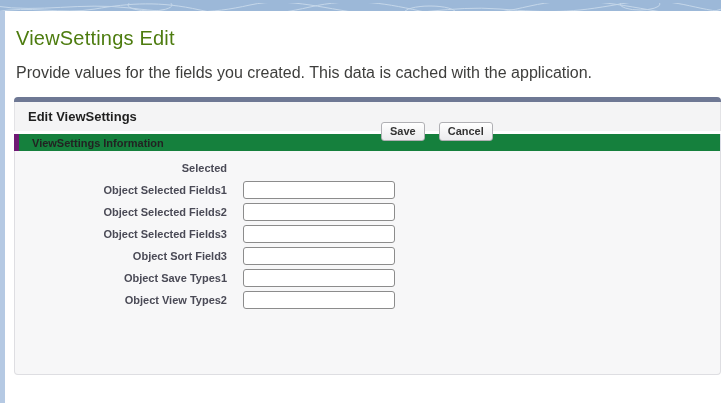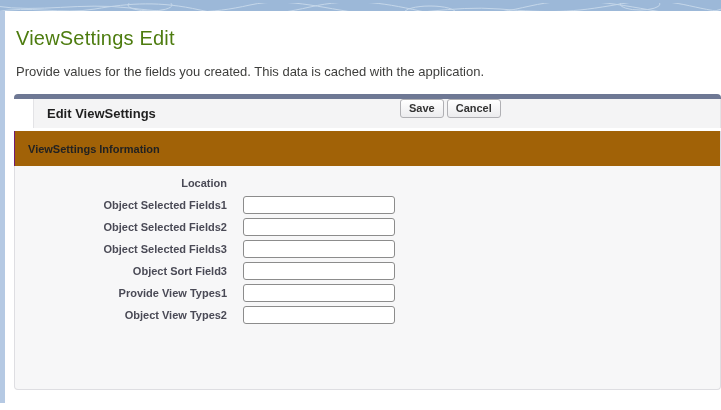--- a/index.html
+++ b/index.html
@@ -29,67 +29,67 @@
     background: #ffffff;
   }
   .page-title {
     margin: 16px 0 0 10px;
     font-size: 20px; font-weight: 400;
     color: #4d7c0f;
     letter-spacing: 0.2px;
   }
   .page-subtitle {
     margin: 14px 0 0 10px;
-    font-size: 13px;
+    font-size: 16px;
     color: #3e3e3c;
   }
   
   .section {
     margin: 15px 0 0 8px;
     width: 707px;
   }
   .section-topbar {
     height: 5px;
     background: #6e7894;
     border-radius: 4px 4px 0 0;
   }
   .section-header {
     position: relative;
     height: 29px;
     background: #f4f4f5;
     border-left: 1px solid #e3e3e6;
     border-right: 1px solid #e3e3e6;
-    display: flex; align-items: center; margin-left: 19px;
+    display: flex; align-items: center;
   }
   .section-header-title {
     margin-left: 13px;
     font-size: 13px; font-weight: 700;
     color: #1f1f1f;
   }
   .button-row {
-    position: absolute; left: 366px; top: 0;
-    display: flex; gap: 3px;
+    position: absolute; left: 366px; top: 20px;
+    display: flex; gap: 14px;
   }
   .btn {
     font-family: "Liberation Sans", sans-serif;
     font-size: 11px; font-weight: 700;
     color: #333333;
     background: linear-gradient(#ffffff, #ececee);
     border: 1px solid #b0b0b4;
     border-radius: 3px;
     padding: 3px 8px 4px 8px;
     height: 19px;
     line-height: 11px;
     cursor: pointer;
   }
   .header-gap { height: 3px; background: #ffffff; }
   .section-subheader {
-    height: 35px;
-    background: #a16207;
-    border-left: 1px solid #701a75;
+    height: 17px;
+    background: #15803d;
+    border-left: 5px solid #701a75;
     border-right: 1px solid #dadce6;
     display: flex; align-items: center;
   }
   .section-subheader-title {
     margin-left: 13px;
     font-size: 11px; font-weight: 700;
     color: #222222;
   }
   .form-body {
     background: #f7f7f8;
@@ -153,21 +153,21 @@
     </div>
 
     <div class="header-gap"></div>
 
     <div class="section-subheader">
       <span class="section-subheader-title">ViewSettings Information</span>
     </div>
 
     <div class="form-body">
   <div class="form-row">
-    <label class="form-label">Location</label>
+    <label class="form-label">Selected</label>
 
   </div>
 
   <div class="form-row">
     <label class="form-label">Object Selected Fields1</label>
     <input class="form-input" type="text" style="">
   </div>
 
   <div class="form-row">
     <label class="form-label">Object Selected Fields2</label>
@@ -180,21 +180,21 @@
   </div>
 
 
 
   <div class="form-row">
     <label class="form-label">Object Sort Field3</label>
     <input class="form-input" type="text" style="">
   </div>
 
   <div class="form-row">
-    <label class="form-label">Provide View Types1</label>
+    <label class="form-label">Object Save Types1</label>
     <input class="form-input" type="text" style="">
   </div>
 
   <div class="form-row">
     <label class="form-label">Object View Types2</label>
     <input class="form-input" type="text" style="">
   </div>
 
 </div>
   </div>

